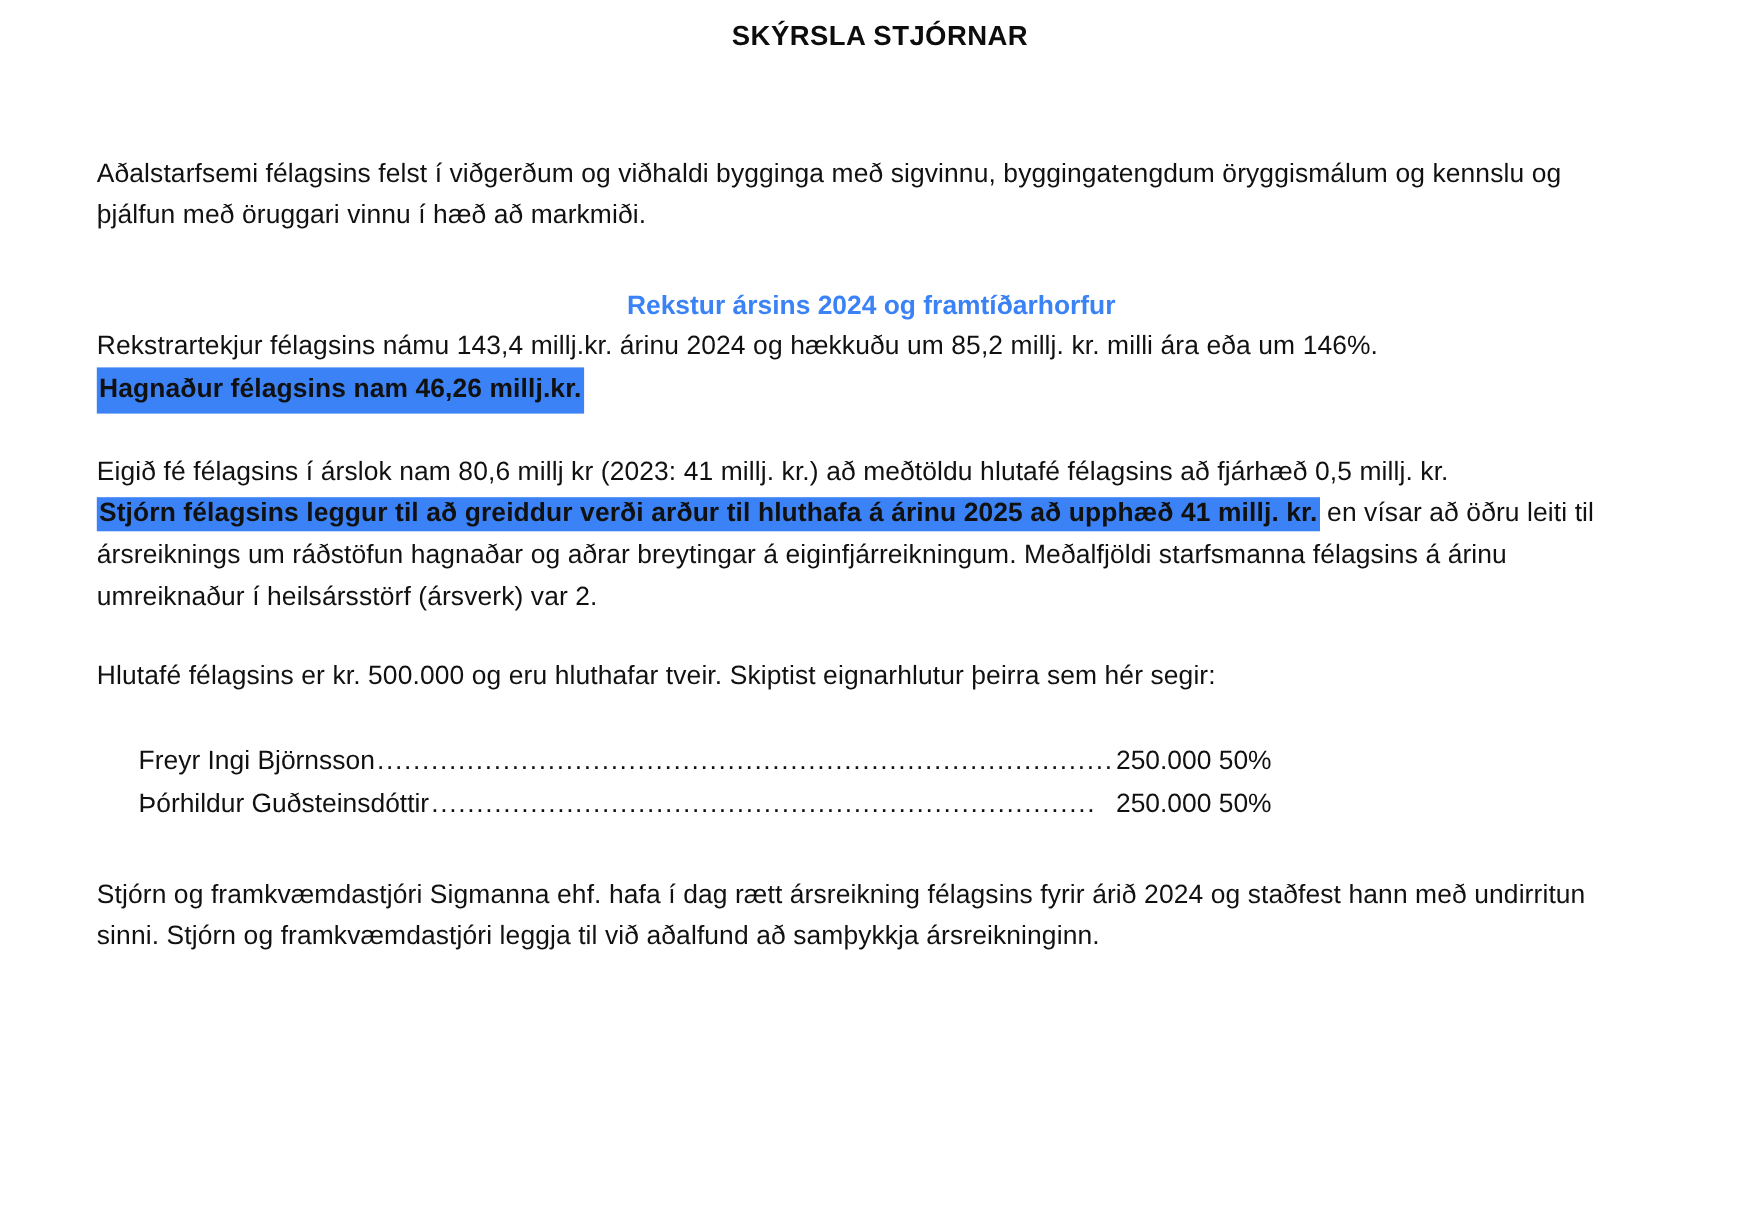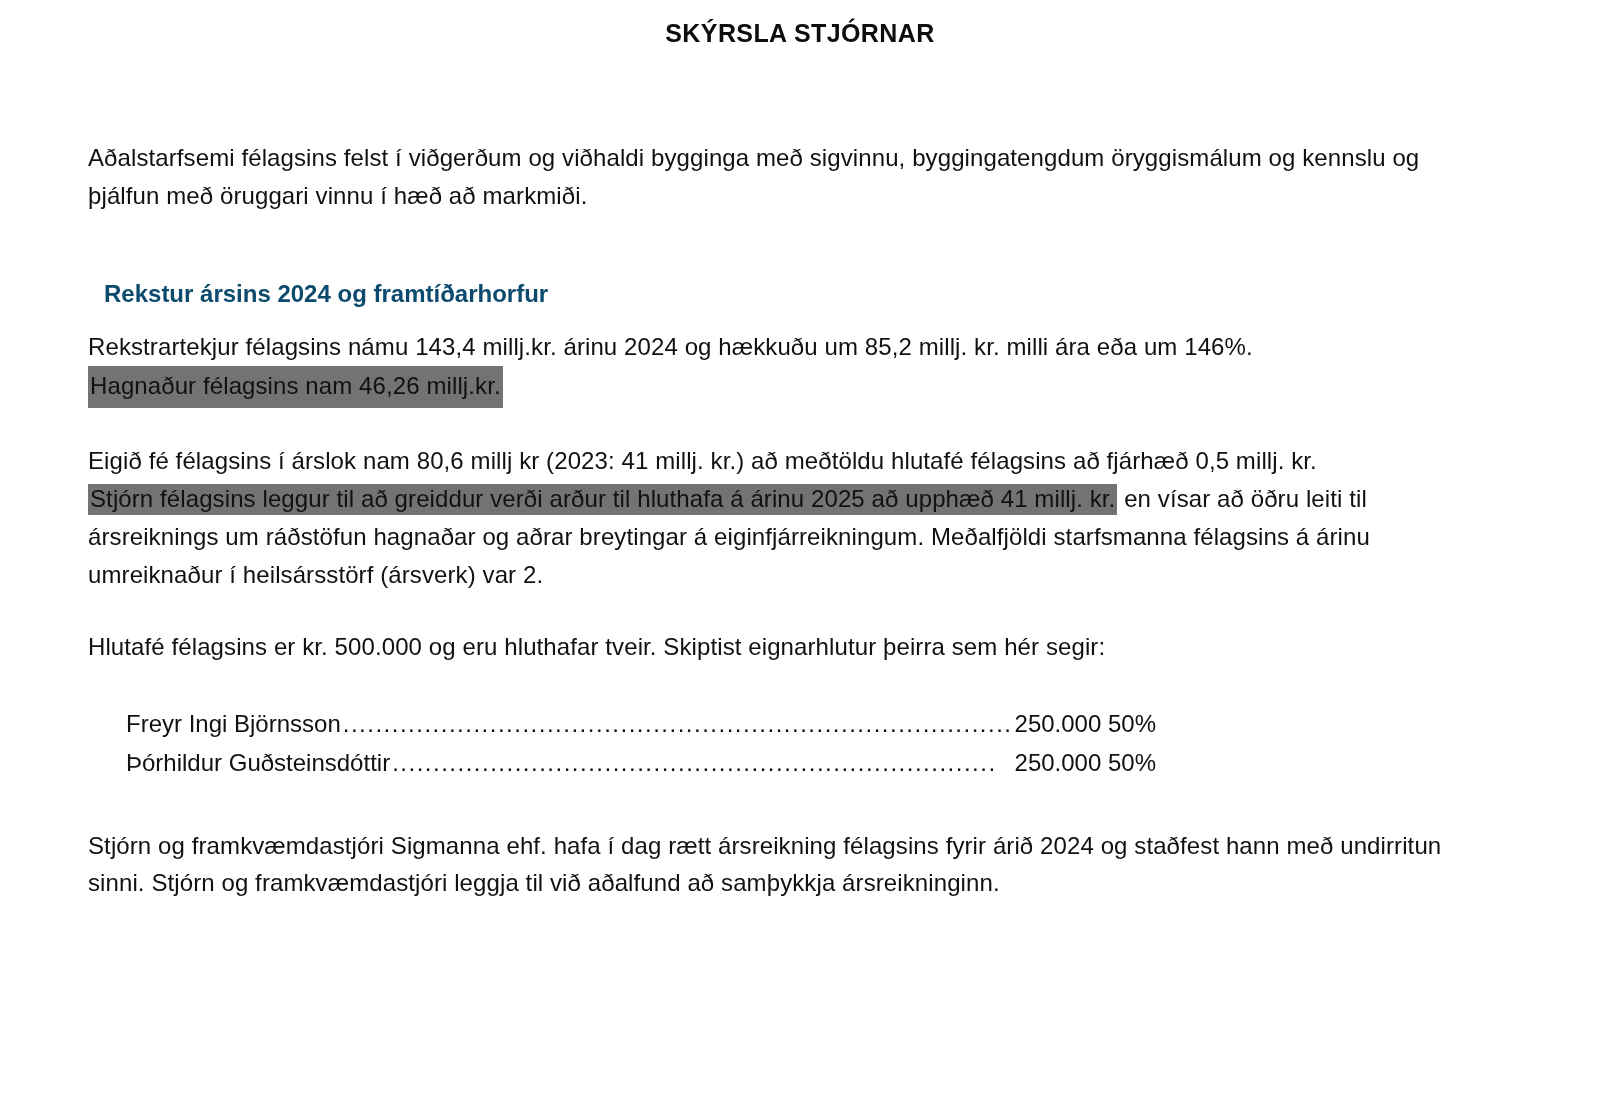--- a/index.html
+++ b/index.html
@@ -43,28 +43,30 @@
     margin: 0 0 0 0;
     color: #111111;
     letter-spacing: 0.1px;
   }
   .gap-lg { height: 44px; }
   .gap-md { height: 34px; }
   .sub-head {
     font-size: 24px;
     font-weight: bold;
     line-height: 1.58;
-    margin: 16px;
-    color: #0c4a6e;
+    margin: 0;
+    color: #3b82f6;
+    text-align: center;
   }
   .hl {
-    background: #737373;
+    background: #3b82f6;
     box-decoration-break: clone;
     -webkit-box-decoration-break: clone;
     padding: 1px 2px 3px 2px;
+    font-weight: bold;
   }
   .hl-line {
     display: inline-block;
   }
   .shareholders {
     margin-top: 39px;
     padding-left: 38px;
   }
   .sh-row {
     font-size: 24px;

